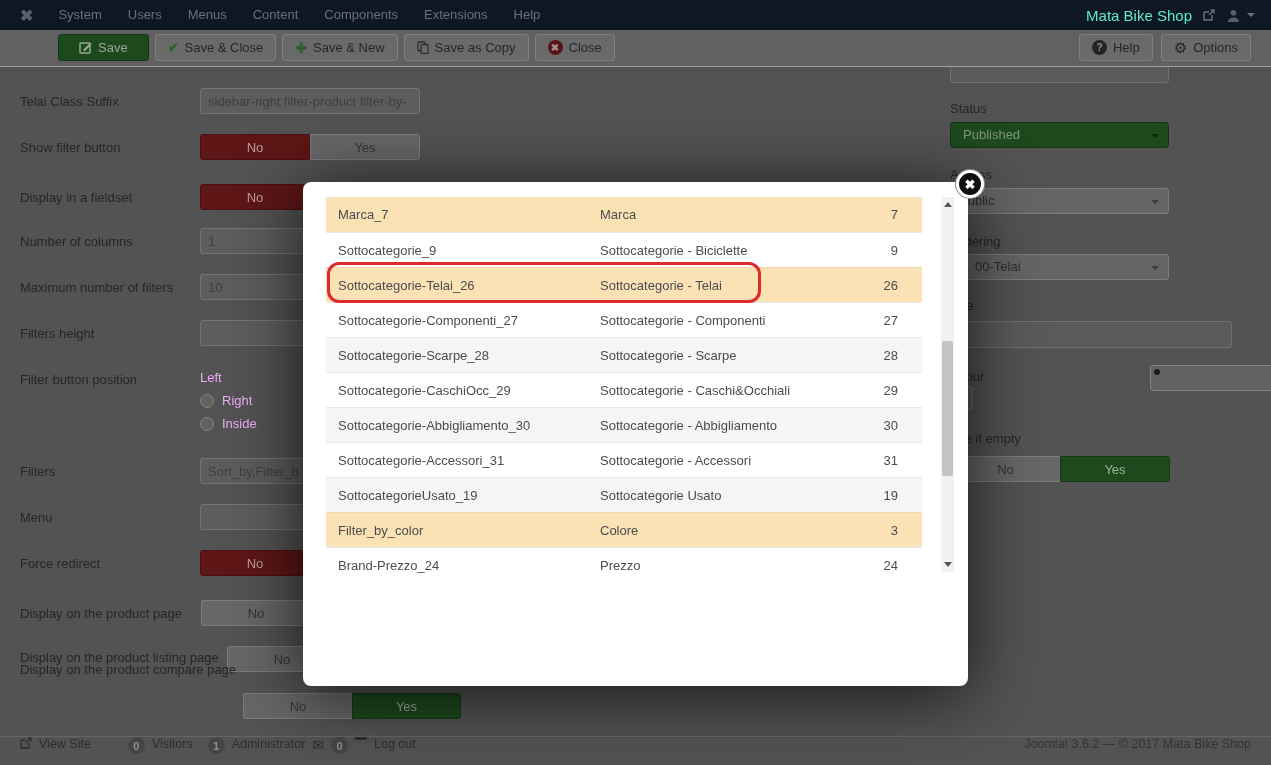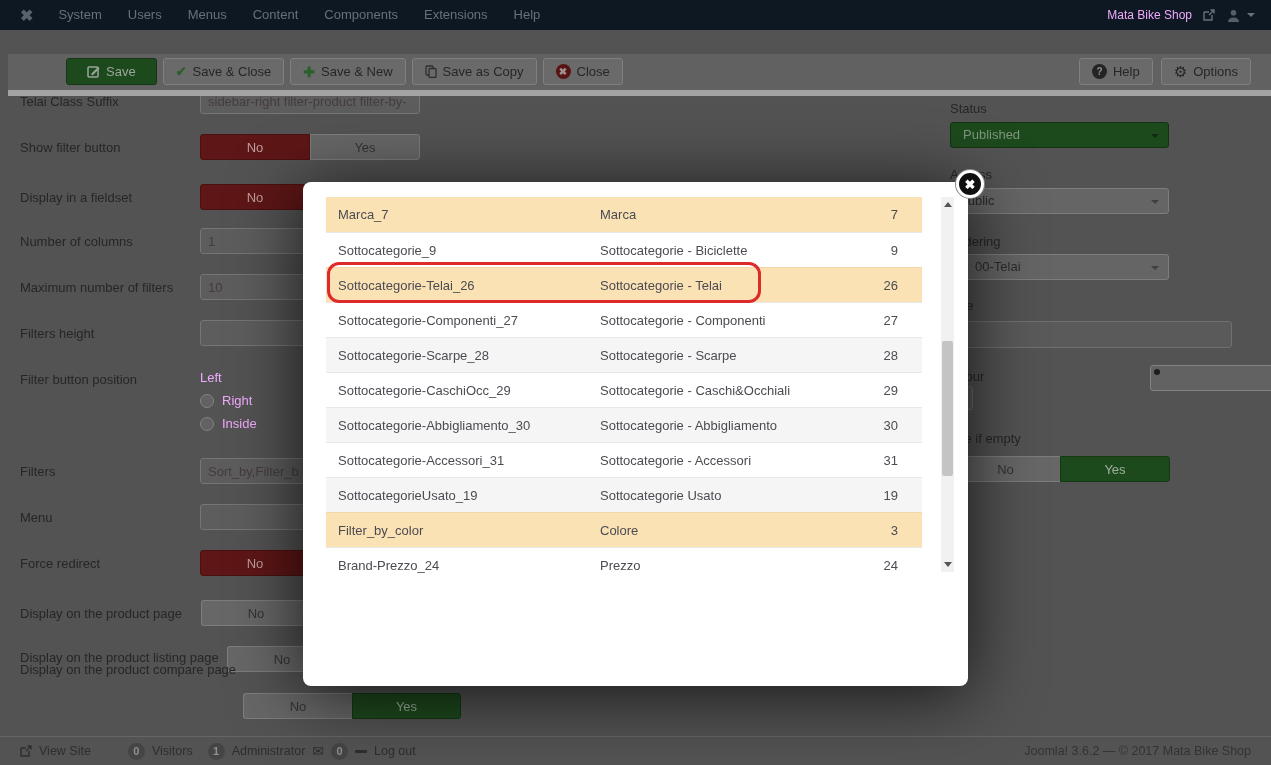--- a/index.html
+++ b/index.html
@@ -6,27 +6,27 @@
   .screen{position:relative;width:1271px;height:765px;overflow:hidden;
           background:#535353;font-family:"Liberation Sans",sans-serif;}
 
   
   .navbar{position:absolute;top:0;left:0;right:0;height:30px;background:#0e1822;
           display:flex;align-items:center;z-index:3;}
   .nav-logo{margin-left:20px;color:#59616b;font-size:16px;font-weight:bold;}
   .nav-menu{display:flex;margin-left:12px;}
   .nav-item{padding:0 13px;font-size:13px;color:#69707a;line-height:30px;cursor:default;}
   .nav-right{margin-left:auto;display:flex;align-items:center;margin-right:16px;gap:11px;}
-  .brand{font-size:12px;color:#f0abfc;}
+  .brand{font-size:15px;color:#5eead4;}
   .caret{width:0;height:0;border-left:4px solid transparent;border-right:4px solid transparent;
          border-top:4px solid #69707a;display:inline-block;}
 
   
-  .toolbar{position:absolute;top:30px;left:8px;right:0;height:36px;background:#616161;
-           border-bottom:6px solid #a3a3a3;z-index:2;margin-top:24px;}
+  .toolbar{position:absolute;top:30px;left:0;right:0;height:36px;background:#616161;
+           border-bottom:1px solid #a3a3a3;z-index:2;}
   .tb-left{position:absolute;left:58px;top:4px;display:flex;gap:6px;}
   .tb-right{position:absolute;right:20px;top:4px;display:flex;gap:8px;}
   .tbtn{height:27px;display:flex;align-items:center;gap:6px;padding:0 12px;box-sizing:border-box;
         background:#6a6a6a;border:1px solid #808080;border-radius:3px;font-size:13px;color:#262626;cursor:pointer;}
   .tbtn-save{background:#1d4a1d;border-color:#143614;color:#9aa59a;padding:0 20px;}
   .icon-check{color:#2c5f2c;font-size:13px;font-weight:bold;}
   .icon-plus{color:#2c5f2c;font-size:14px;font-weight:bold;}
   .circ{display:inline-flex;align-items:center;justify-content:center;width:15px;height:15px;
         border-radius:50%;font-size:10px;font-weight:bold;}
   .circ-red{background:#571414;color:#a09090;}
@@ -58,21 +58,21 @@
   .sel-green{background:#1d4a1d;border:1px solid #133413;color:#7e957e;padding-left:12px;}
   .sel-gray{background:#656565;border:1px solid #7d7d7d;color:#2b2b2b;}
   .sel .scaret{position:absolute;right:9px;top:11px;width:0;height:0;border-left:4px solid transparent;
        border-right:4px solid transparent;border-top:4px solid #3f3f3f;}
   .sel-green .scaret{border-top-color:#0f2a0f;}
   .sinp{position:absolute;box-sizing:border-box;background:#5a5a5a;border:1px solid #707070;
         border-radius:3px;z-index:1;}
 
   
   .footer{position:absolute;left:0;right:0;bottom:0;height:28px;background:#535353;
-          border-top:1px solid #666;display:flex;align-items:center;padding:0 20px;
+          border-top:1px solid #666;display:flex;align-items:flex-start;padding:0 20px;
           font-size:12.5px;color:#2e2e2e;gap:7px;z-index:3;}
   .badge{width:17px;height:17px;border-radius:50%;background:#454545;color:#8f8f8f;
          font-size:11px;font-weight:bold;display:inline-flex;align-items:center;justify-content:center;}
   .fright{margin-left:auto;color:#333333;}
   .dash{width:12px;height:3px;background:#2e2e2e;display:inline-block;border-radius:1px;}
 
   
   .overlay-modal{position:absolute;left:303px;top:182px;width:665px;height:504px;background:#ffffff;
           border-radius:8px;box-shadow:0 8px 70px rgba(0,0,0,.75);z-index:10;}
   .mrows{position:absolute;left:23px;top:15px;width:596px;height:381px;overflow:hidden;}

